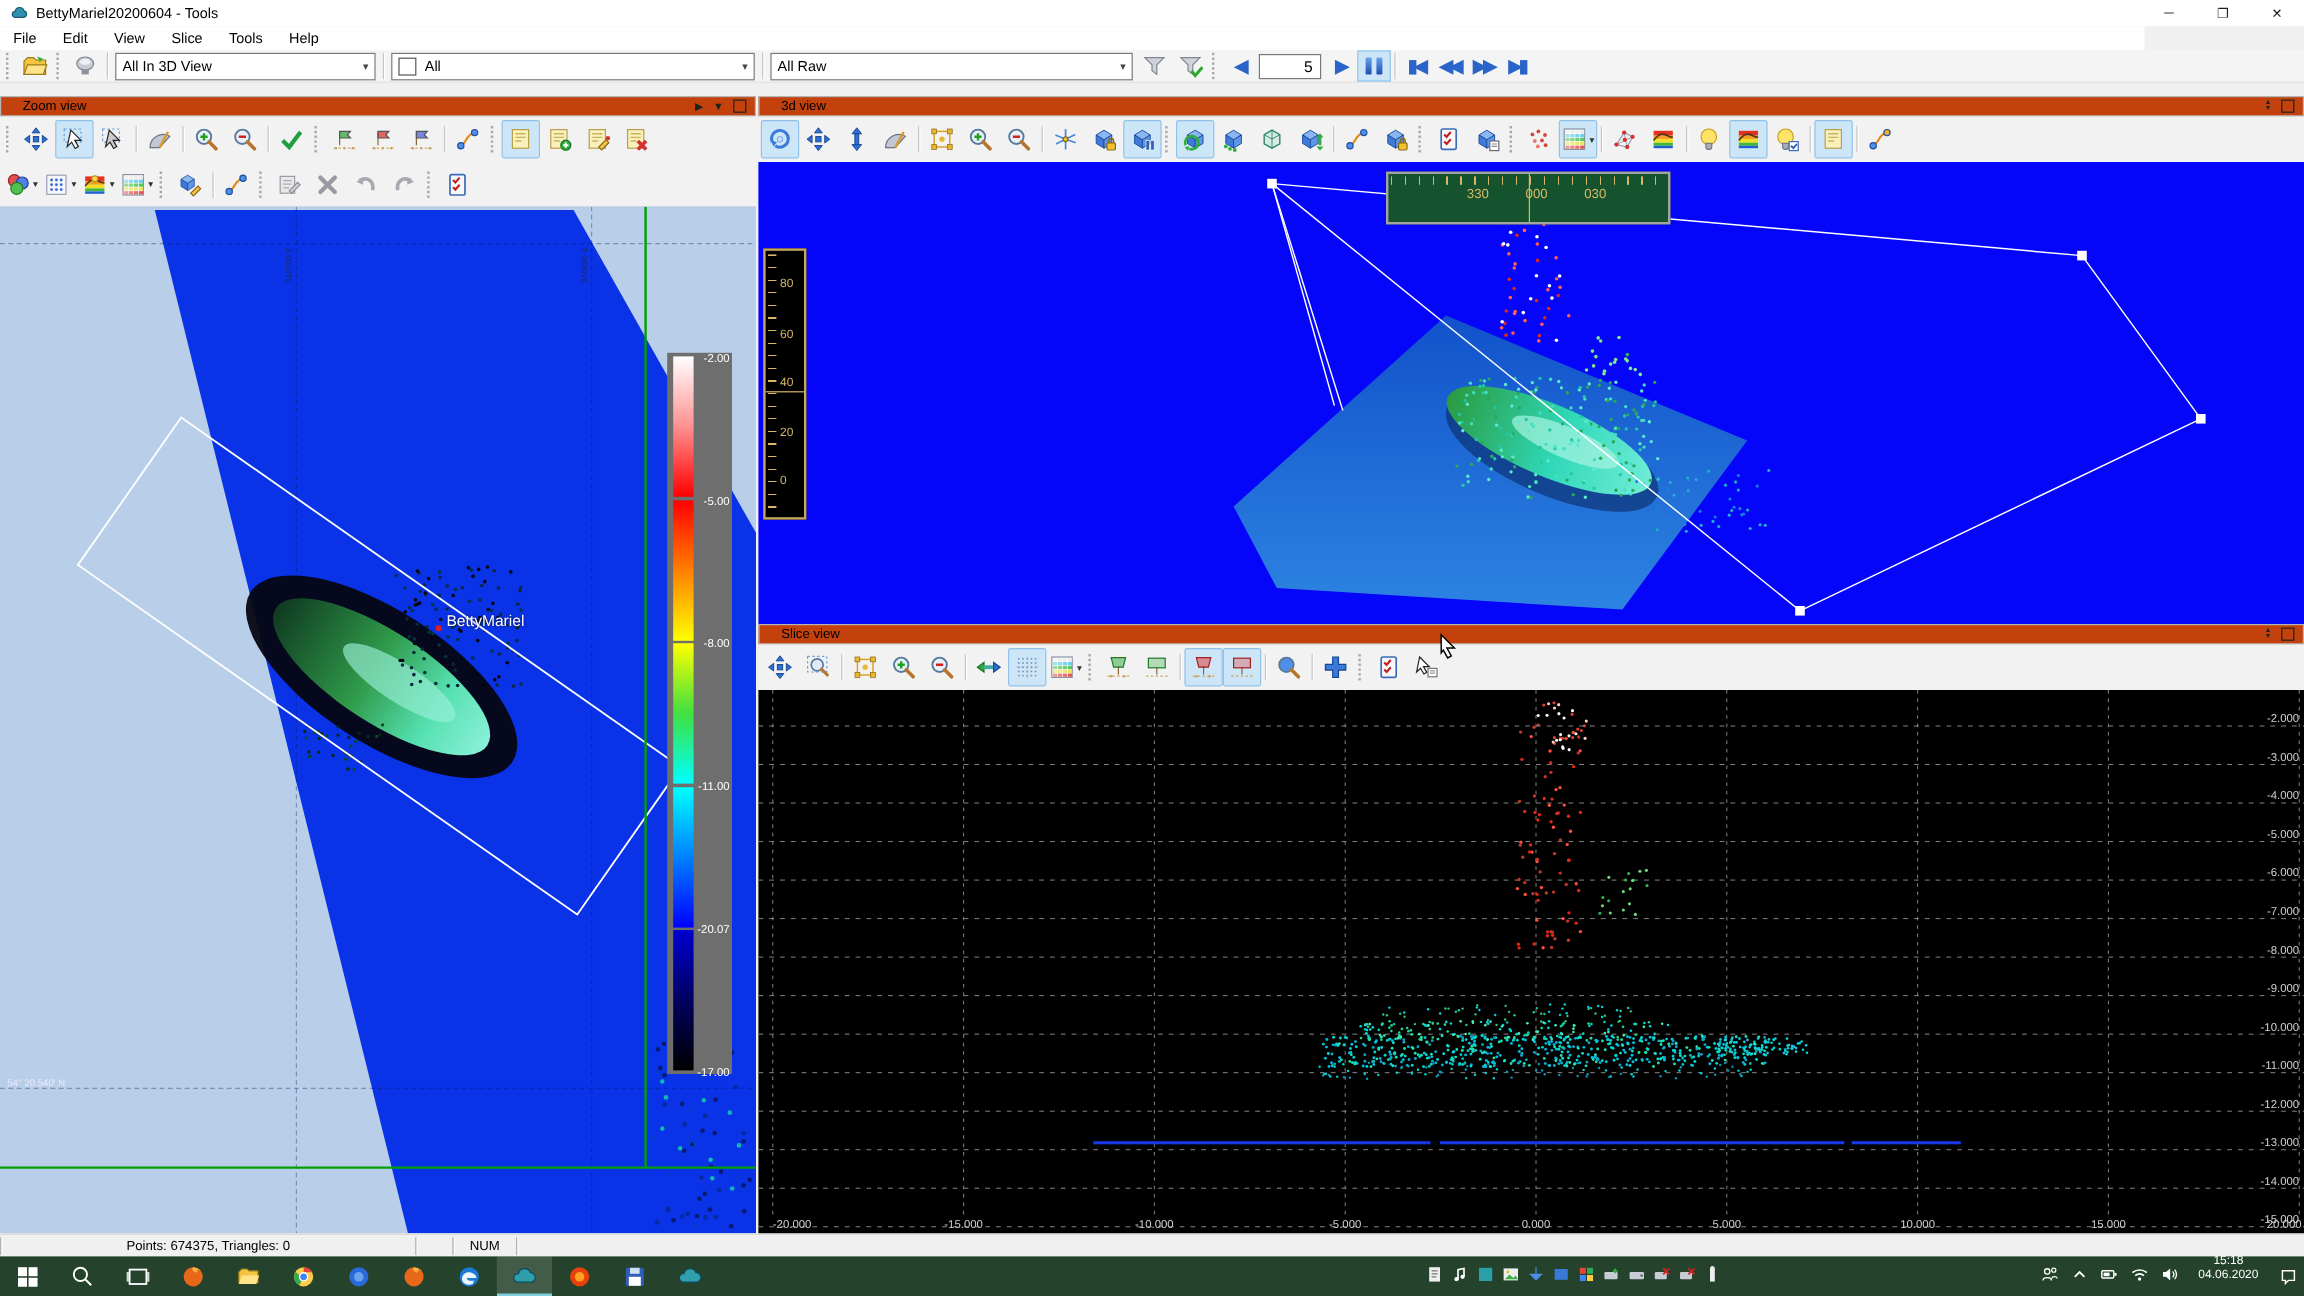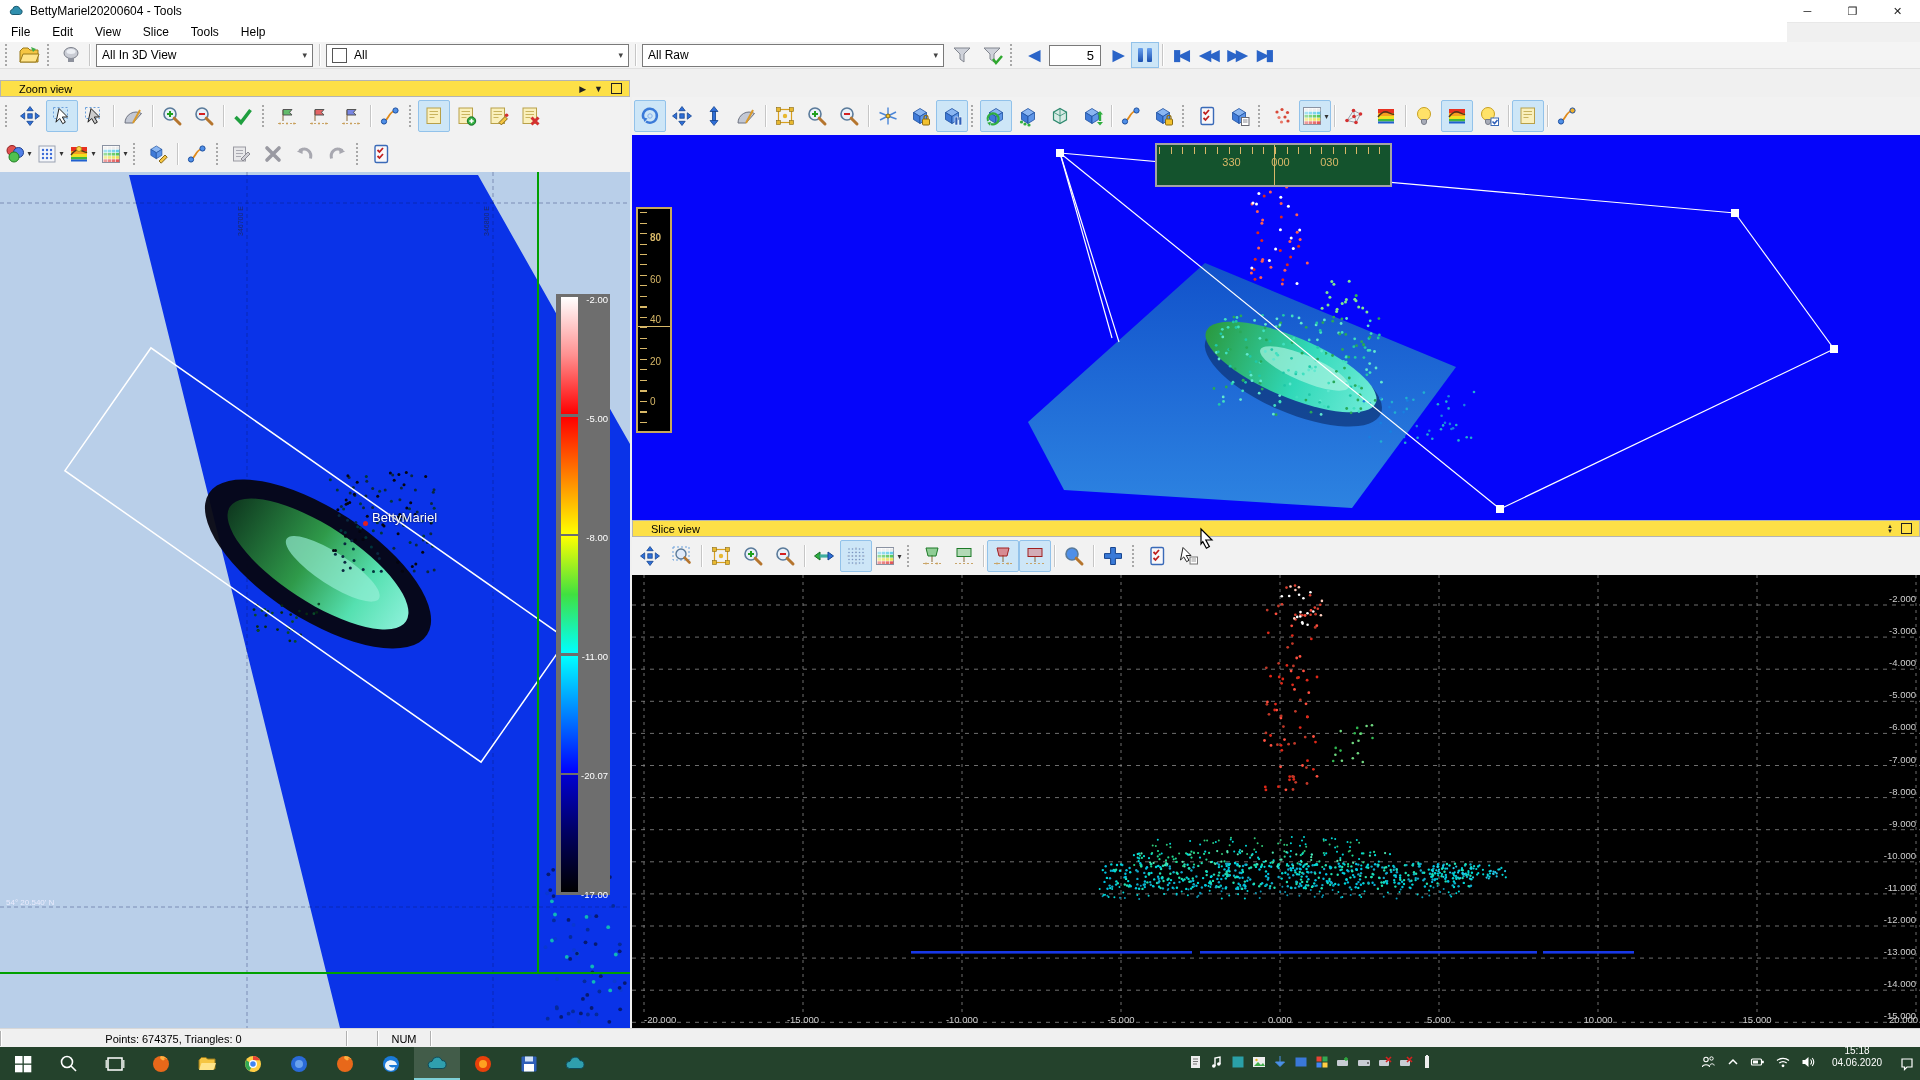--- a/index.html
+++ b/index.html
@@ -25,21 +25,21 @@
   .caret{font-size:8px;color:#333;margin-left:1px}
   .combo{height:21px;background:#fff;border:1px solid #7a7a7a;display:flex;align-items:center;padding:0 5px;font-size:12px;margin:0 3px}
   .combo .cval{flex:1;white-space:nowrap;overflow:hidden}
   .combo .ccaret{font-size:9px;color:#444;margin-left:6px}
   .combo .cbox{width:13px;height:13px;border:1px solid #555;background:#fff;margin-right:7px}
   .spin{width:44px;height:19px;border:1px solid #7a7a7a;background:#fff;text-align:right;padding:0 6px 0 0;font-size:13px;line-height:19px;margin:0 2px}
   .pb{width:26px;height:24px;display:flex;align-items:center;justify-content:center;color:#2a64c8;font-size:15px;font-weight:bold;letter-spacing:-3px;border:1px solid transparent}
   .pb.hl{background:#cde6f7;border-color:#92c2ea}
   .pb .bar{width:5px;height:14px;background:linear-gradient(180deg,#6aa2ee,#1a4fb0);margin:0 2px;border-radius:1px}
   
-  .panel-head{height:17px;background:#fde047;border:1px solid #b4b4b4;display:flex;align-items:center;font-size:11px;padding:0 4px;box-sizing:border-box}
+  .panel-head{height:17px;background:#c2410c;border:1px solid #b4b4b4;display:flex;align-items:center;font-size:11px;padding:0 4px;box-sizing:border-box}
   .panel-head .ph-title{padding-left:14px}
   .ph-btns{margin-left:auto;display:flex;align-items:center;gap:8px;padding-right:3px;font-size:9px;color:#222}
   .ph-sq{width:9px;height:9px;border:1.5px solid #222;display:inline-block}
   .ph-ud{display:inline-flex;flex-direction:column;font-size:6px;line-height:5px}
   #panel-zoom{left:0;top:80px;width:630px;height:948px;background:#f0f0f0}
   #tb-zoom1,#tb-zoom2,#tb-3d,#tb-slice{position:absolute;left:0;right:0;display:flex;align-items:center;background:#f2f2f2;padding:0 2px}
   #tb-zoom1{top:17px;height:38px}
   #tb-zoom2{top:55px;height:37px;border-bottom:1px solid #d8d8d8}
   #tb-zoom1 .tbtn,#tb-zoom2 .tbtn,#tb-3d .tbtn,#tb-slice .tbtn{width:30px;height:30px}
   #map{left:0;top:92px;width:630px;height:856px;background:#b9cfe9;overflow:hidden}
@@ -684,20 +684,30 @@
           <span class="cb-label" style="top: 243px;">-8.00</span>
           <span class="cb-label" style="top: 362px;">-11.00</span>
           <span class="cb-label" style="top: 481px;">-20.07</span>
           <span class="cb-label" style="top: 600px;">-17.00</span>
         </div>
     </div>
   </div>
 </div>
 
 <div id="panel-3d" class="abs">
+  <div class="panel-head">
+    <span class="ph-title">3d view</span>
+    <span class="ph-btns">
+      <span class="ph-ud">
+          <span>▲</span>
+          <span>▼</span>
+        </span>
+      <span class="ph-sq"></span>
+    </span>
+  </div>
   <div id="tb-3d">
       <div class="tbtn hl">
         <svg width="22" height="22" viewBox="0 0 22 22">
           <path d="M4.5 13.5a7 7 0 1 1 2.5 3" fill="none" stroke="#3a7ad8" stroke-width="2.4"></path>
           <path d="M3.5 12l2 5 3-3.5z" fill="#3a7ad8"></path>
           <circle cx="11" cy="11" r="2.2" fill="none" stroke="#88b0e8"></circle>
         </svg>
       </div>
       <div class="tbtn">
         <svg width="22" height="22" viewBox="0 0 22 22">
@@ -1343,21 +1353,21 @@
         <div id="compass-labels">
           <span class="clbl" style="left: 32%;">330</span>
           <span class="clbl" style="left: 53%;">000</span>
           <span class="clbl" style="left: 74%;">030</span>
         </div>
     </div>
     <div id="vscale" class="abs">
       <div class="ticks"></div>
         <div class="sdiv"></div>
         <div id="vscale-labels">
-          <span class="slbl" style="top: 28px; font-weight: bold;">80</span>
+          <span class="slbl" style="top: 28px;">80</span>
           <span class="slbl" style="top: 70px;">60</span>
           <span class="slbl" style="top: 110px;">40</span>
           <span class="slbl" style="top: 152px;">20</span>
           <span class="slbl" style="top: 192px;">0</span>
         </div>
     </div>
   </div>
 </div>
 
 <div id="panel-slice" class="abs">

